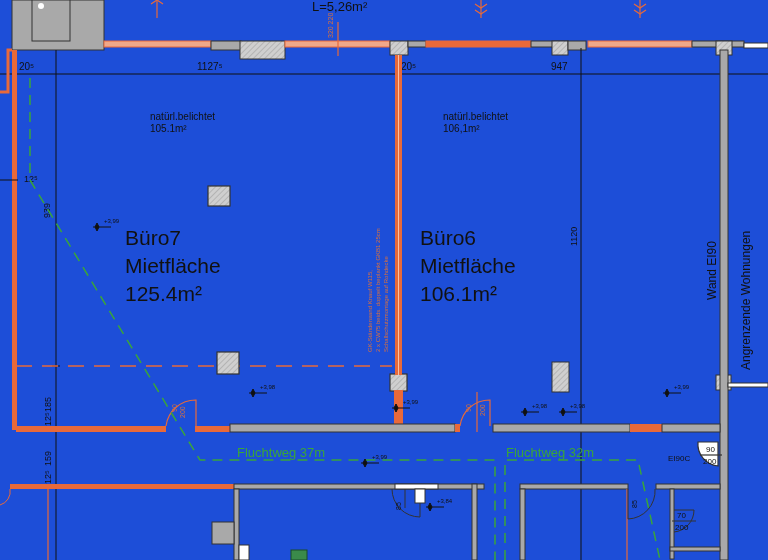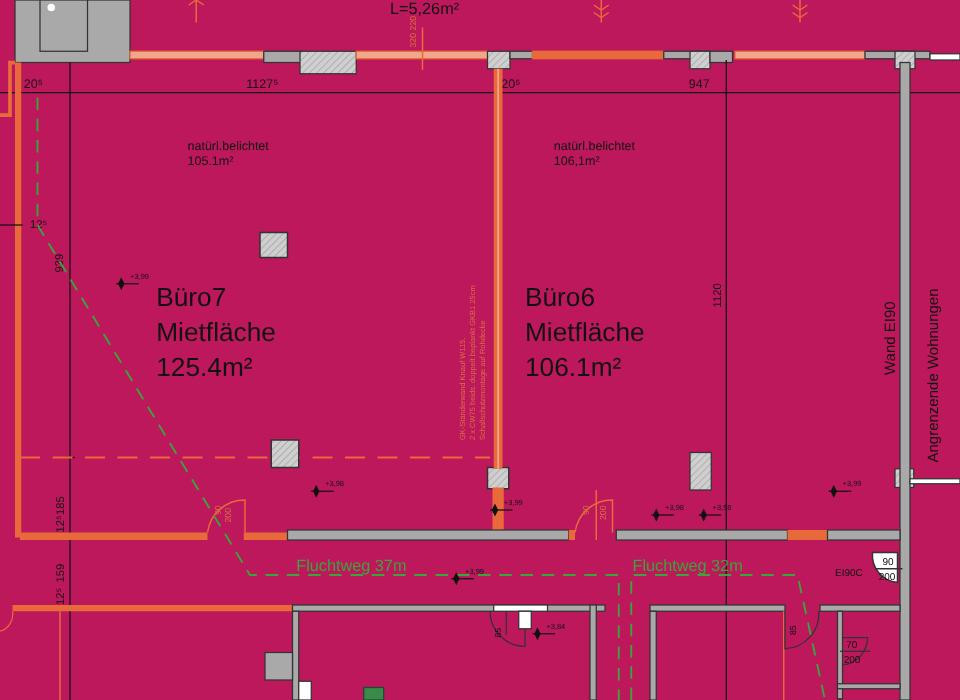--- a/index.html
+++ b/index.html
@@ -1,16 +1,16 @@
 <!DOCTYPE html>
 <html><head>
 <meta charset="utf-8">
 <style>
   html, body { margin: 0; padding: 0; background: #ffffff; }
-  #plan { position: relative; width: 768px; height: 560px; overflow: hidden; background: #be185d; font-family: "Liberation Sans", sans-serif; }
+  #plan { position: relative; width: 768px; height: 560px; overflow: hidden; background: #1d4ed8; font-family: "Liberation Sans", sans-serif; }
   svg { position: absolute; left: 0; top: 0; }
   .t { font-family: "Liberation Sans", sans-serif; }
 </style>
 </head>
 <body>
 
 <div id="plan">
 <svg width="768" height="560" viewBox="0 0 768 560" xmlns="http://www.w3.org/2000/svg">
   <defs>
     <pattern id="hatch" width="4" height="4" patternUnits="userSpaceOnUse" patternTransform="rotate(45)">

